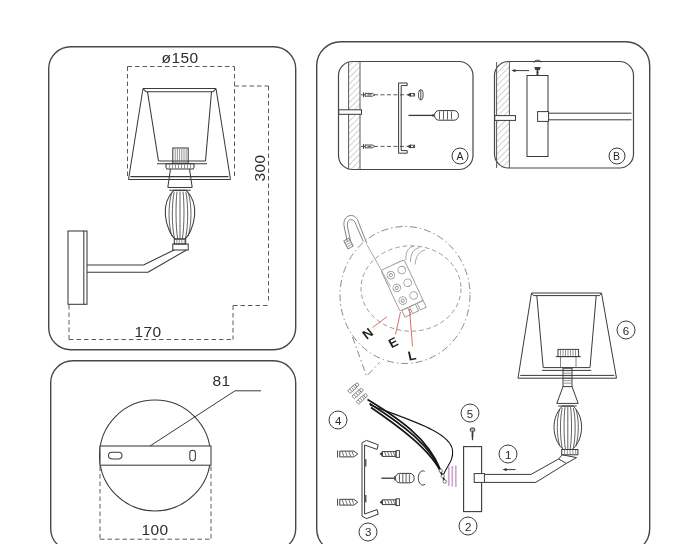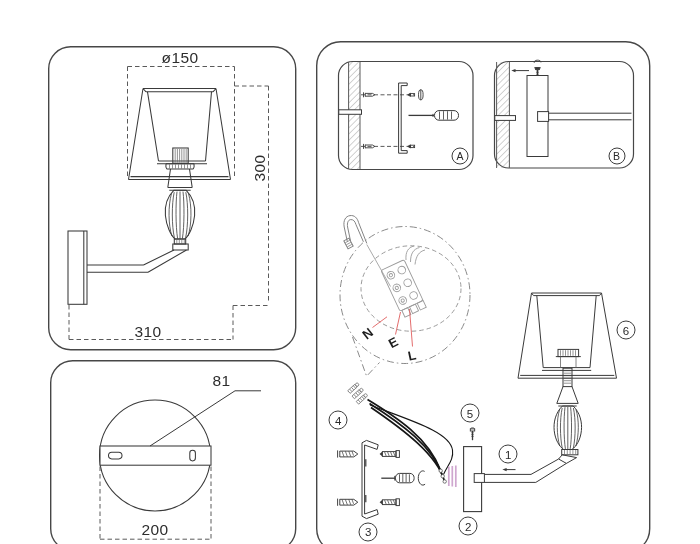--- a/index.html
+++ b/index.html
@@ -276,23 +276,23 @@
       <rect x="558" y="321.4" width="20.6" height="7.2"></rect>
       <path stroke="#666" stroke-width="0.7" d="M560.5,322.2 V327.8 M563,322.2 V327.8 M565.5,322.2 V327.8 M568,322.2 V327.8 M570.5,322.2 V327.8 M573,322.2 V327.8 M575.5,322.2 V327.8"></path>
       <path d="M555.8,328.6 H580.8"></path>
       <path stroke="#666" stroke-width="0.8" d="M560.5,328.6 V339.6 M576,328.6 V339.6"></path>
     </g>
   </g>
 </svg>
 
 <div class="lbl" style="left:180px;top:29.5px;">ø150</div>
 <div class="lbl rot90" style="left:259.5px;top:140px;">300</div>
-<div class="lbl" style="left:148px;top:303.5px;">310</div>
+<div class="lbl" style="left:148px;top:303.5px;">170</div>
 <div class="lbl" style="left:221.5px;top:352.5px;">81</div>
-<div class="lbl" style="left:155px;top:501.5px;">200</div>
+<div class="lbl" style="left:155px;top:501.5px;">100</div>
 
 <div class="wirelbl" style="left:363px;top:298px;transform:rotate(-38deg);">N</div>
 <div class="wirelbl" style="left:389px;top:307px;transform:rotate(-28deg);">E</div>
 <div class="wirelbl" style="left:408px;top:320px;transform:rotate(-12deg);">L</div>
 
 <div class="circ step" style="left:460px;top:127.5px;">A</div>
 <div class="circ step" style="left:616.5px;top:127.5px;">B</div>
 
 <div class="circ num" style="left:508.3px;top:426px;">1</div>
 <div class="circ num" style="left:468.3px;top:498.3px;">2</div>

